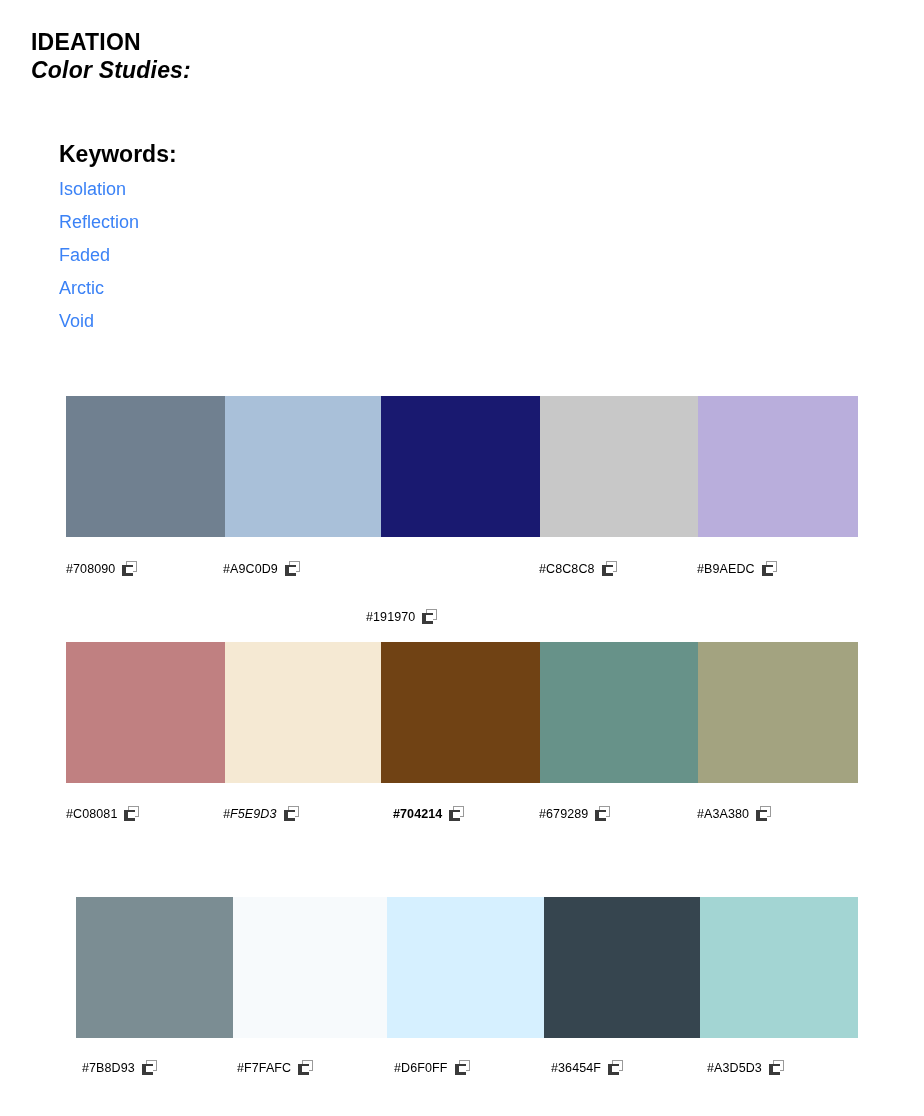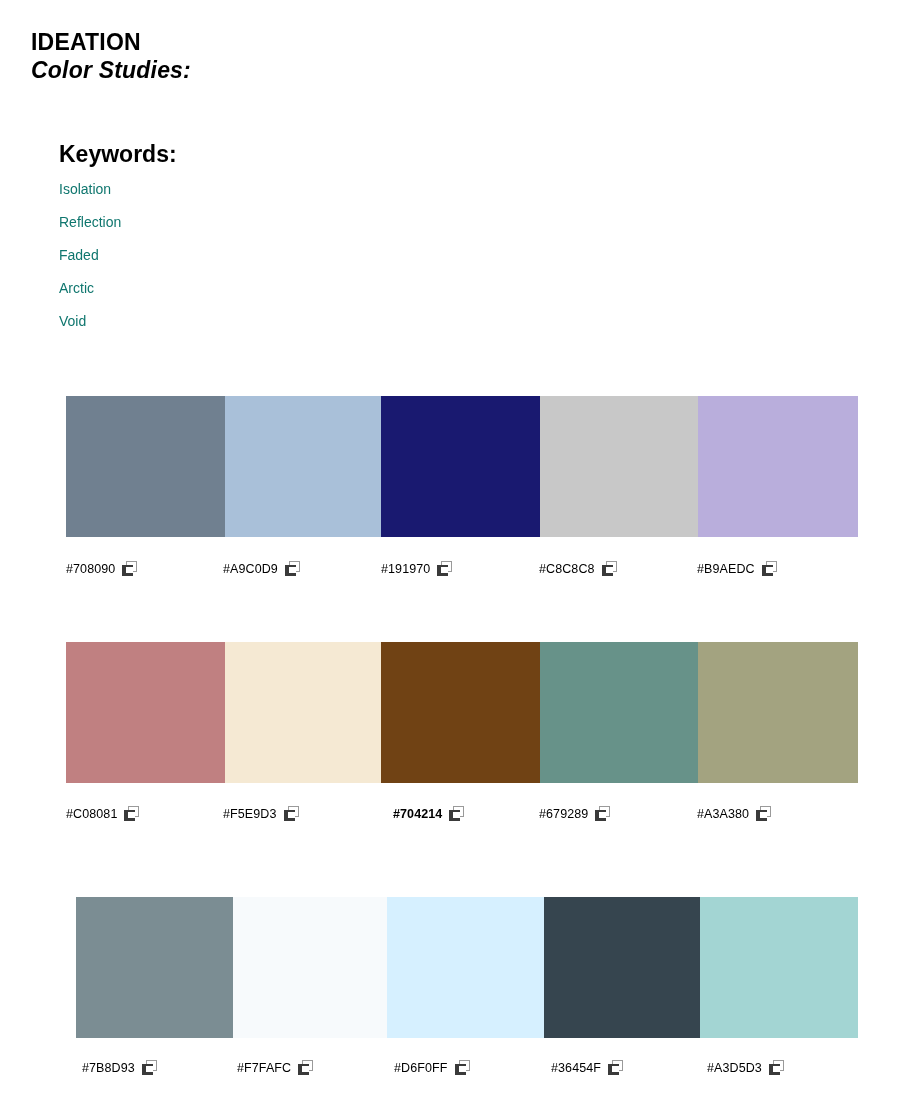--- a/index.html
+++ b/index.html
@@ -33,24 +33,24 @@
 
   
   #keywords-block { position: absolute; left: 59px; top: 139px; }
   #keywords-heading {
     font-size: 23px;
     font-weight: bold;
     line-height: 30px;
     margin-bottom: 4px;
   }
   .keyword-item {
-    font-size: 14px;
+    font-size: 18px;
     font-weight: normal;
     line-height: 33px;
-    color: #0f766e;
+    color: #3b82f6;
   }
 
   
   .palette { position: absolute; }
   .swatch-strip {
     display: flex;
     width: 100%;
     height: 100%;
     overflow: hidden;
   }
@@ -132,21 +132,21 @@
         <span class="front"></span>
       </span>
   </div>
   <div class="label-cell" style="left:157px;">
     <span class="hex-text">#A9C0D9</span>
     <span class="copy-icon">
         <span class="back"></span>
         <span class="front"></span>
       </span>
   </div>
-  <div class="label-cell" style="left:315px;">
+  <div class="label-cell" style="left:300px;margin-top:48px;">
     <span class="hex-text">#191970</span>
     <span class="copy-icon">
         <span class="back"></span>
         <span class="front"></span>
       </span>
   </div>
   <div class="label-cell" style="left:473px;">
     <span class="hex-text">#C8C8C8</span>
     <span class="copy-icon">
         <span class="back"></span>
@@ -172,21 +172,21 @@
   </div>
 </div>
 <div class="label-row" style="left:66px; top:806px; width:792px; height:18px;">
   <div class="label-cell" style="left:0px;">
     <span class="hex-text">#C08081</span>
     <span class="copy-icon">
         <span class="back"></span>
         <span class="front"></span>
       </span>
   </div>
-  <div class="label-cell" style="left:157px;">
+  <div class="label-cell" style="left:157px;font-style:italic;">
     <span class="hex-text">#F5E9D3</span>
     <span class="copy-icon">
         <span class="back"></span>
         <span class="front"></span>
       </span>
   </div>
   <div class="label-cell" style="left:327px;font-weight:bold;">
     <span class="hex-text">#704214</span>
     <span class="copy-icon">
         <span class="back"></span>

